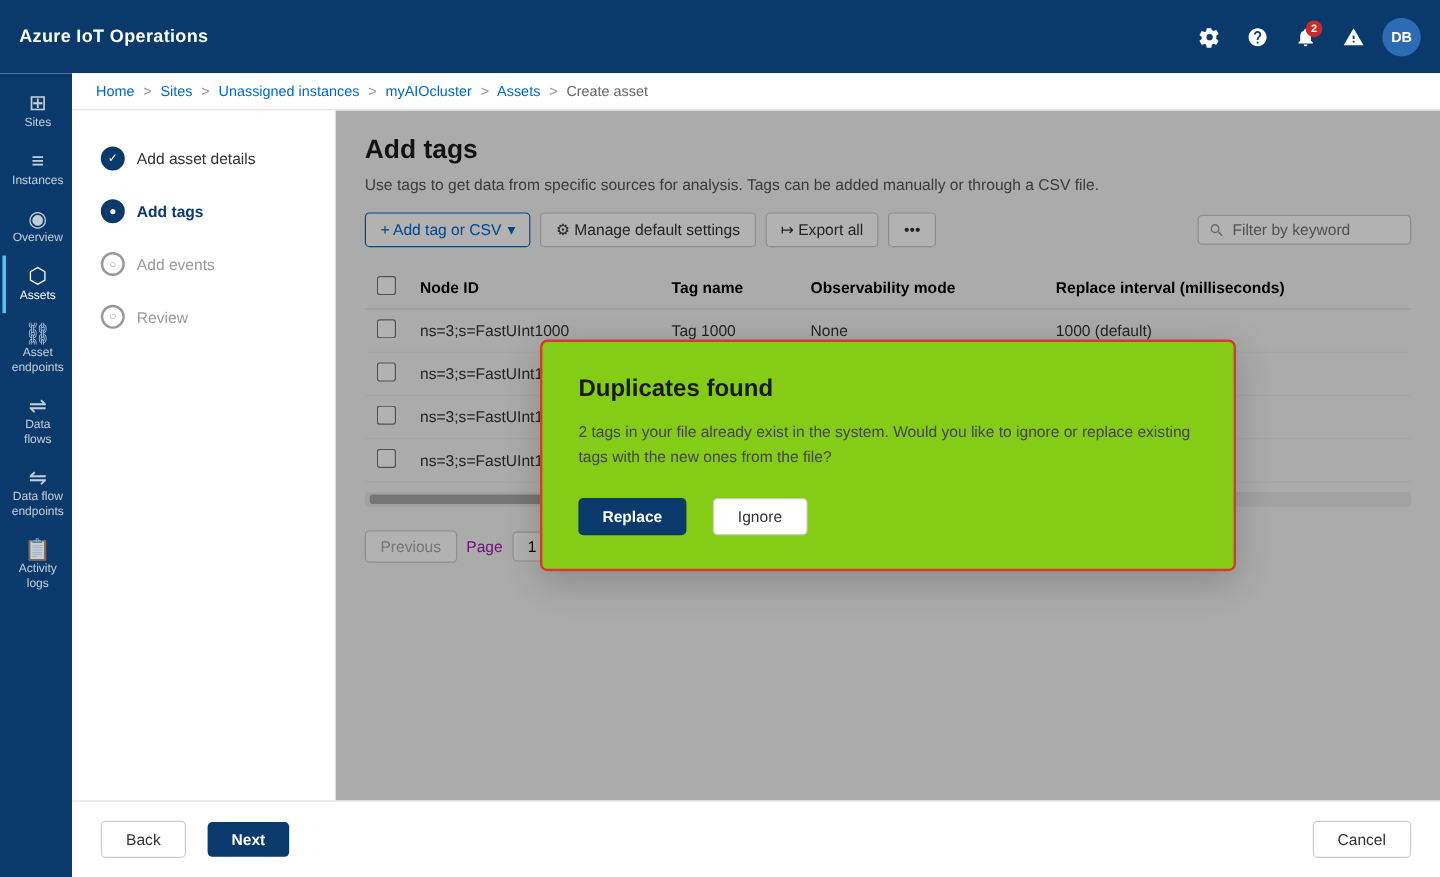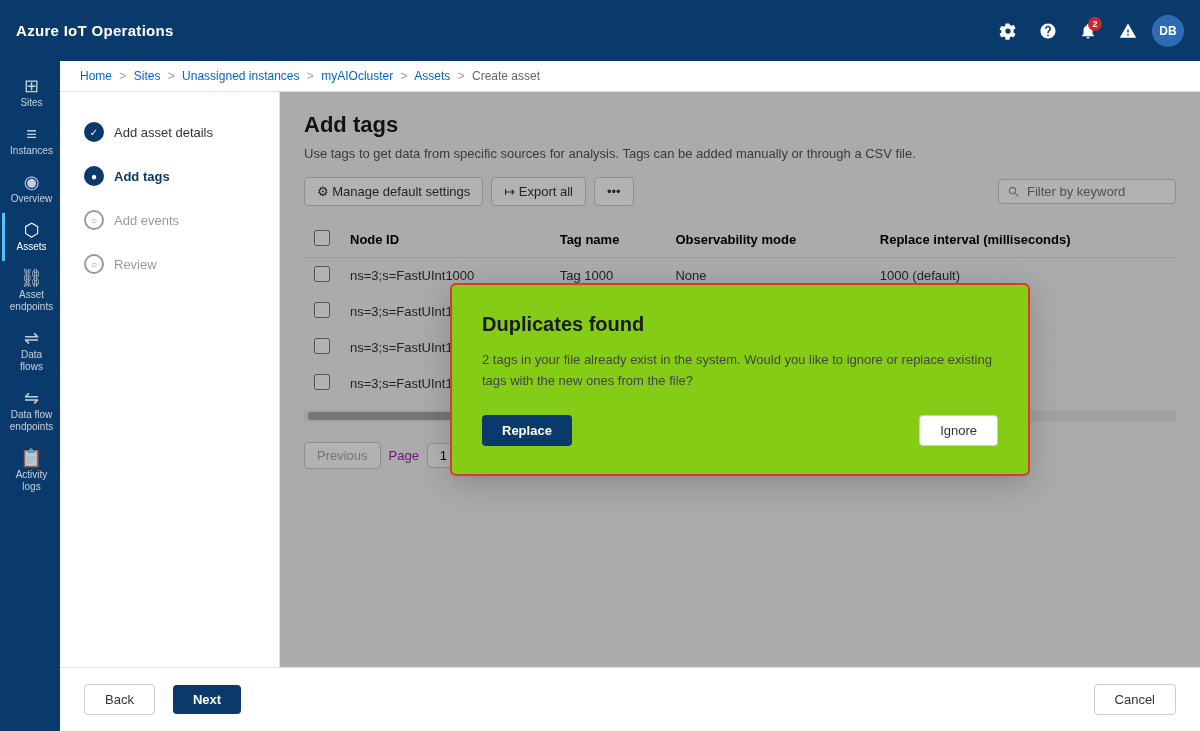--- a/index.html
+++ b/index.html
@@ -369,22 +369,22 @@
       margin-bottom: 14px;
     }
     .dialog-body {
       font-size: 13px;
       color: #444;
       line-height: 1.6;
       margin-bottom: 24px;
     }
     .dialog-actions {
       display: flex;
-      justify-content: space-between;
-      gap: 7px;
+      justify-content: flex-start;
+      gap: 22px;
     }
     .btn-replace {
       padding: 7px 20px;
       border: none;
       background: #0a3a6b;
       border-radius: 4px;
       cursor: pointer;
       font-size: 13px;
       color: white;
       font-weight: 600;
@@ -502,20 +502,24 @@
           <div class="step-circle">○</div>
           <span class="step-label inactive">Review</span>
         </div>
       </div>
 
       <div class="form-area" style="position: relative;">
         <h1 class="form-title">Add tags</h1>
         <p class="form-desc">Use tags to get data from specific sources for analysis. Tags can be added manually or through a CSV file.</p>
 
         <div class="toolbar">
+          <button class="toolbar-btn primary-like">
+            <span>+ Add tag or CSV</span>
+            <span>▾</span>
+          </button>
           <button class="toolbar-btn">
             <span>⚙ Manage default settings</span>
           </button>
           <button class="toolbar-btn">
             <span>↦ Export all</span>
           </button>
           <button class="toolbar-btn">
             <span>•••</span>
           </button>
           <div class="filter-input">

